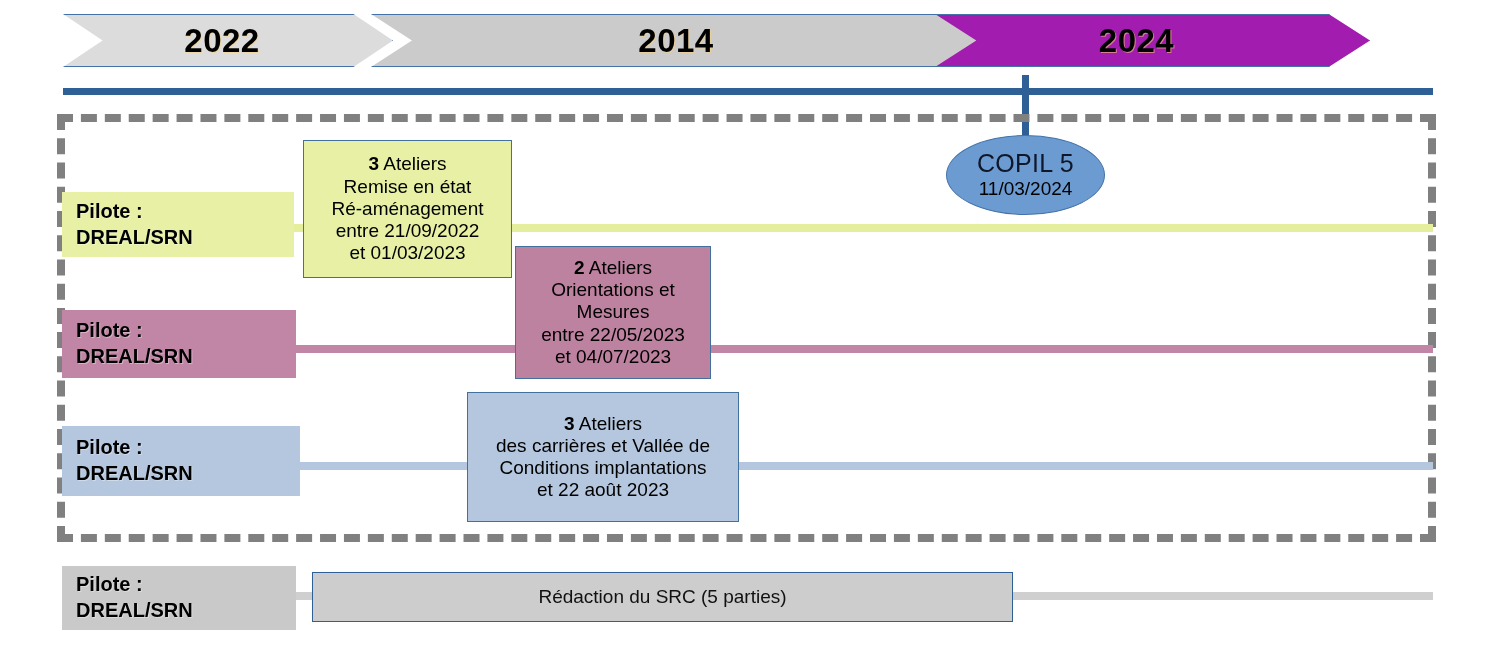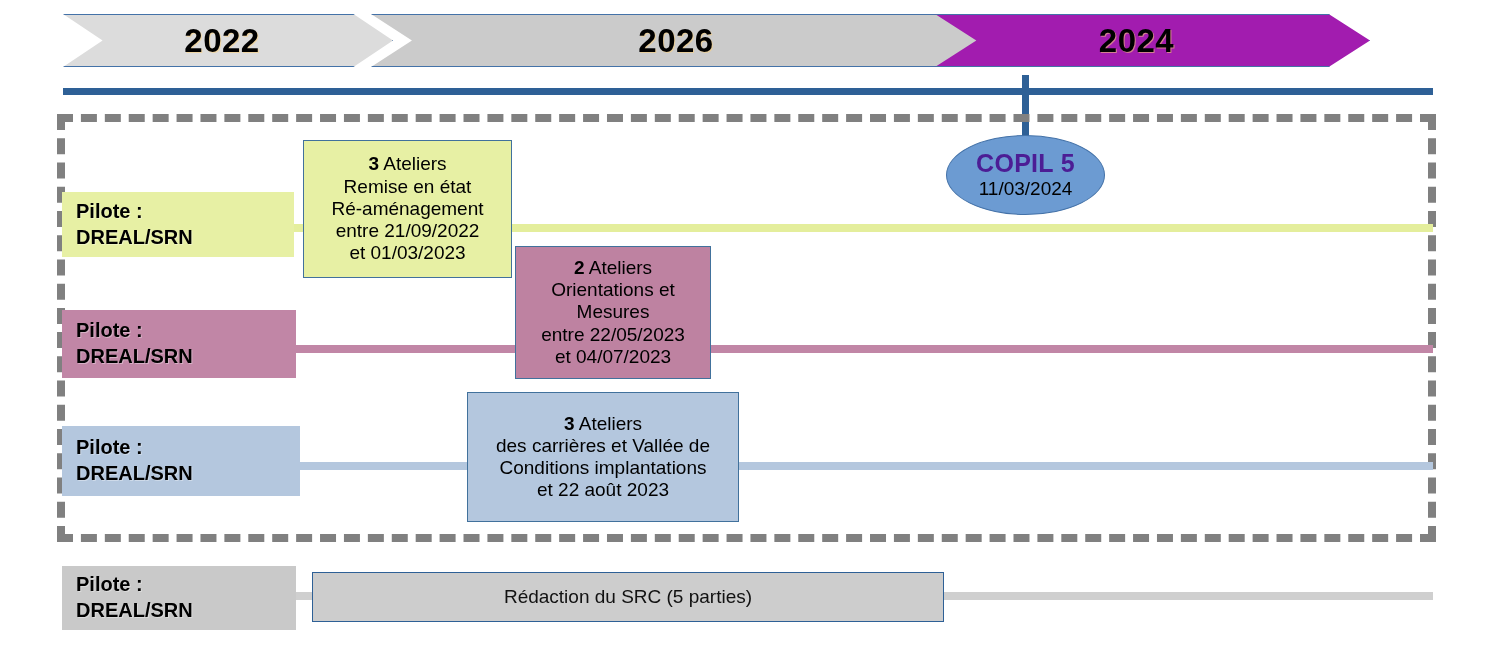--- a/index.html
+++ b/index.html
@@ -39,21 +39,21 @@
   .axis-rule{position:absolute;left:63px;top:88px;width:1370px;height:7px;background:#2E6096;}
 
   
   .milestone-stem{position:absolute;left:1022px;top:75px;width:7px;height:88px;background:#2E6096;}
   .milestone{
     position:absolute;left:946px;top:135px;width:157px;height:78px;
     background:#6C9BD2;border:1px solid #4472A8;border-radius:50%;
     display:flex;flex-direction:column;align-items:center;justify-content:center;
     line-height:1.1;
   }
-  .milestone .ms-title{font-size:25px;font-weight:bold;color:#4c1d95;letter-spacing:.3px;}
+  .milestone .ms-title{font-size:25px;font-weight:normal;color:#0f172a;letter-spacing:.3px;}
   .milestone .ms-date{font-size:19px;color:#000;margin-top:1px;text-align:center;}
 
   
   .dashed-box{
     position:absolute;left:57px;top:114px;width:1379px;height:428px;
     border:8px dashed #808080;box-sizing:border-box;
   }
   .track-line{position:absolute;height:8px;}
   .pilot-box{
     position:absolute;display:flex;flex-direction:column;justify-content:center;
@@ -82,37 +82,37 @@
 
   
   .track-b{left:299px;top:462px;width:1134px;background:#B4C7DE;}
   .pilot-b{left:62px;top:426px;width:238px;height:70px;background:#B4C7DE;}
   .ev-b{left:467px;top:392px;width:272px;height:130px;background:#B4C7DE;}
 
   
   .track-g{position:absolute;left:296px;top:592px;width:1137px;height:8px;background:#CFCFCF;}
   .pilot-g{left:62px;top:566px;width:234px;height:64px;background:#C9C9C9;}
   .ev-g{
-    position:absolute;left:312px;top:572px;width:632px;height:50px;
+    position:absolute;left:312px;top:572px;width:701px;height:50px;
     background:#CDCDCD;border:1px solid #2E6096;box-sizing:border-box;
     display:flex;align-items:center;justify-content:center;
   }
   .ev-g span{font-size:19px;color:#111;}
 </style>
 </head>
 <body>
 
 <div class="stage">
 
   <div class="year-band">
     <div class="chev y2022">
       <span class="chev-label">2022</span>
     </div>
     <div class="chev y2023">
-      <span class="chev-label">2026</span>
+      <span class="chev-label">2014</span>
     </div>
     <div class="chev y2024">
       <span class="chev-label">2024</span>
     </div>
   </div>
 
   <div class="axis-rule"></div>
 
   <div class="milestone-stem"></div>
   <div class="milestone">

